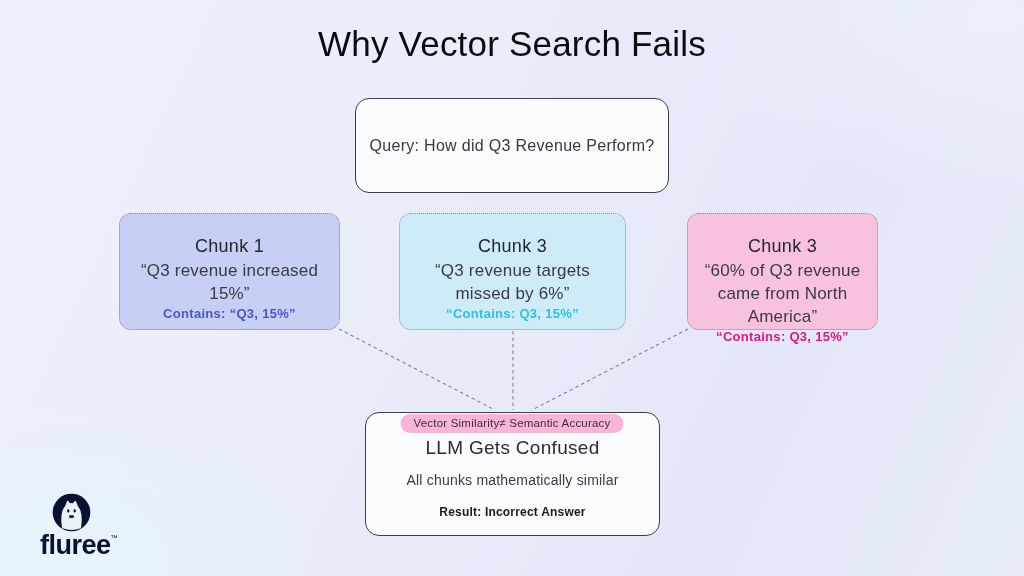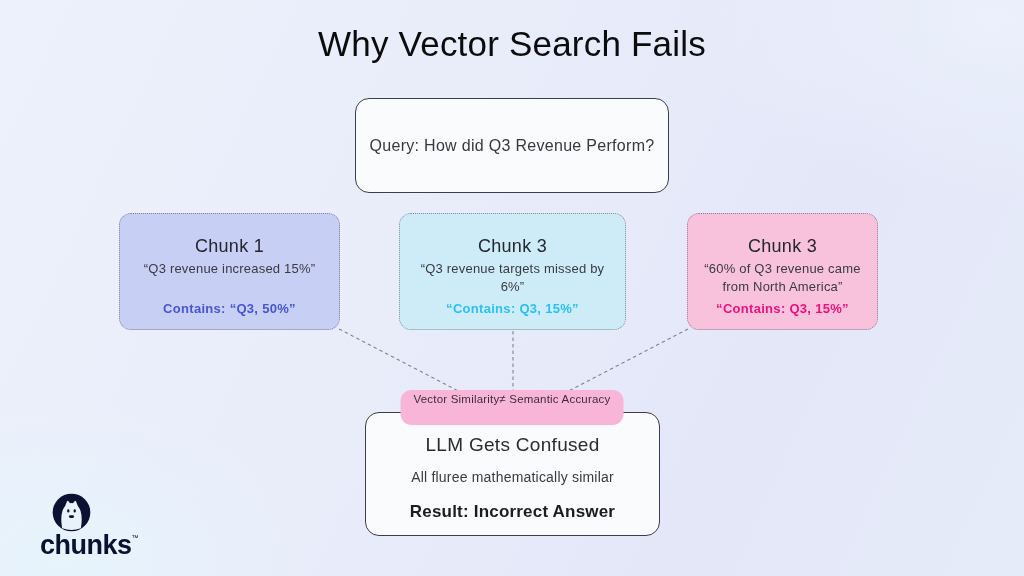--- a/index.html
+++ b/index.html
@@ -53,41 +53,41 @@
     flex-direction: column;
     align-items: center;
     text-align: center;
     padding: 22px 10px 13px 10px;
   }
   .chunk-1 { left: 119px; width: 221px; }
   .chunk-2 { left: 399px; width: 227px; }
   .chunk-3 { left: 687px; width: 191px; }
 
   .chunk-title { font-size: 18px; color: #26262e; letter-spacing: 0.3px; margin-bottom: 3px; }
-  .chunk-body  { font-size: 13px; color: #3a3a42; line-height: 1.35; letter-spacing: 0.2px; }
+  .chunk-body  { font-size: 17px; color: #3a3a42; line-height: 1.35; letter-spacing: 0.2px; }
   .chunk-contains { font-size: 13px; font-weight: bold; letter-spacing: 0.3px; margin-top: auto; }
 
   .connectors {
     position: absolute;
     left: 0; top: 0;
     width: 1024px; height: 576px;
     pointer-events: none;
   }
 
   .result-box { left: 365px; top: 412px; width: 295px; height: 124px; padding-top: 8px; }
   .result-title { font-size: 19px; color: #2b2b31; letter-spacing: 0.3px; margin-bottom: 13px; }
   .result-sub { font-size: 14px; color: #3a3a42; letter-spacing: 0.2px; }
-  .result-answer { font-size: 17px; font-weight: bold; color: #1c1c22; margin-top: 17px; letter-spacing: 0.2px; }
+  .result-answer { font-size: 12px; font-weight: bold; color: #1c1c22; margin-top: 17px; letter-spacing: 0.2px; }
 
   .badge {
     position: absolute;
     left: 512px;
-    top: 390px;
+    top: 414px;
     transform: translateX(-50%);
-    padding: 3px 13px 20px 13px;
+    padding: 3px 13px 4px 13px;
     border-radius: 11px;
     font-size: 11.5px;
     color: #3c2e38;
     letter-spacing: 0.2px;
     white-space: nowrap;
     z-index: 3;
   }
 
   .logo {
     position: absolute;
@@ -117,21 +117,21 @@
 
   <h1 class="page-title">Why Vector Search Fails</h1>
 
   <div class="box query-box">
     <div class="query-text">Query: How did Q3 Revenue Perform?</div>
   </div>
 
   <div class="chunk chunk-1" style="background: rgb(199, 207, 244);">
     <div class="chunk-title">Chunk 1</div>
     <div class="chunk-body">“Q3 revenue increased 15%”</div>
-    <div class="chunk-contains" style="color: rgb(72, 86, 204);">Contains: “Q3, 50%”</div>
+    <div class="chunk-contains" style="color: rgb(72, 86, 204);">Contains: “Q3, 15%”</div>
   </div>
 
   <div class="chunk chunk-2" style="background: rgb(205, 236, 248);">
     <div class="chunk-title">Chunk 3</div>
     <div class="chunk-body">“Q3 revenue targets missed by 6%”</div>
     <div class="chunk-contains" style="color: rgb(43, 192, 242);">“Contains: Q3, 15%”</div>
   </div>
 
   <div class="chunk chunk-3" style="background: rgb(248, 194, 220);">
     <div class="chunk-title">Chunk 3</div>
@@ -142,28 +142,28 @@
   <svg class="connectors" viewBox="0 0 1024 576" xmlns="http://www.w3.org/2000/svg">
     <line x1="339" y1="329" x2="495" y2="410" stroke="#83838f" stroke-width="1.1" stroke-dasharray="3.5 3"></line>
     <line x1="513" y1="331" x2="513" y2="410" stroke="#83838f" stroke-width="1.1" stroke-dasharray="3.5 3"></line>
     <line x1="688" y1="329" x2="532" y2="410" stroke="#83838f" stroke-width="1.1" stroke-dasharray="3.5 3"></line>
   </svg>
 
   <div class="badge" style="background: rgb(248, 181, 216);">Vector Similarity≠ Semantic Accuracy</div>
 
   <div class="box result-box">
     <div class="result-title">LLM Gets Confused</div>
-    <div class="result-sub">All fluree mathematically similar</div>
+    <div class="result-sub">All chunks mathematically similar</div>
     <div class="result-answer">Result: Incorrect Answer</div>
   </div>
 
   <div class="logo">
     <svg class="logo-icon" viewBox="0 0 48 48" xmlns="http://www.w3.org/2000/svg">
       <circle cx="24" cy="24" r="21" fill="#0b1130"></circle>
       <path d="M13.5 41.5 Q11.5 30 13.8 22.5 Q14.8 19.3 16.9 16.8 L18.9 11.8 Q19.6 10.2 20.8 11.6 L22.4 13.6 Q24 13.1 25.6 13.6 L27.2 11.6 Q28.4 10.2 29.1 11.8 L31.1 16.8 Q33.2 19.3 34.2 22.5 Q36.5 30 34.5 41.5 Q24 45.5 13.5 41.5 Z" fill="#e9f1fb"></path>
       <rect x="19.2" y="20.5" width="2.4" height="3.6" rx="1.2" fill="#0b1130"></rect>
       <rect x="26.4" y="20.5" width="2.4" height="3.6" rx="1.2" fill="#0b1130"></rect>
       <rect x="21.2" y="27.2" width="5.6" height="2.8" rx="1.4" fill="#0b1130"></rect>
     </svg>
-    <div class="logo-word"><span>chunks</span><span class="logo-tm">™</span></div>
+    <div class="logo-word"><span>fluree</span><span class="logo-tm">™</span></div>
   </div>
 
 </div>
 
 </body></html>

